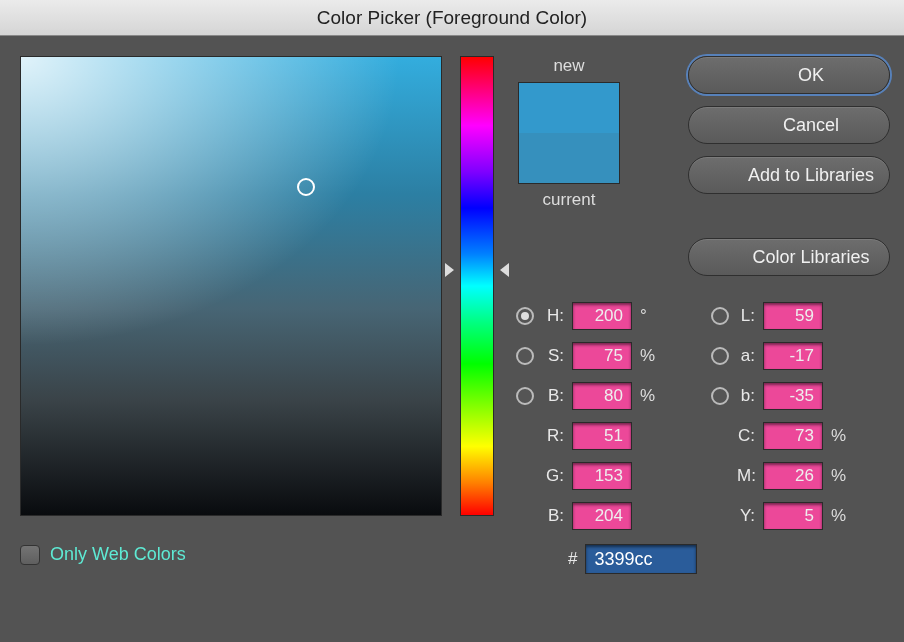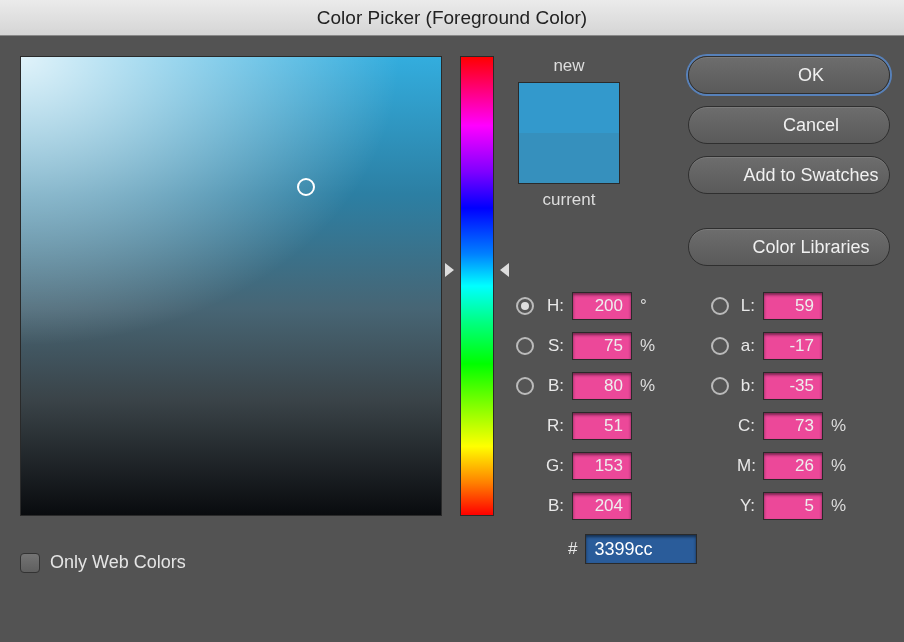--- a/index.html
+++ b/index.html
@@ -40,21 +40,21 @@
                 linear-gradient(to bottom, #33adde 0%, #2c7fa3 30%, #476574 55%, #3a4348 75%, #090b0e 100%);
   }
   .sb-cursor {
     position: absolute;
     left: 285px; top: 130px;
     width: 18px; height: 18px;
     border: 2px solid #fff;
     border-radius: 50%;
     transform: translate(-50%, -50%);
   }
-  .only-web { display: flex; align-items: flex-end; gap: 10px; margin-top: 36px; color: #e5e5e5; font-size: 18px; }
+  .only-web { display: flex; align-items: flex-end; gap: 10px; margin-top: 28px; color: #5eead4; font-size: 18px; }
   .chk {
     width: 20px; height: 20px;
     border: 1px solid #333;
     border-radius: 4px;
     background: linear-gradient(to bottom, #747474, #5f5f5f);
   }
   
   .hue-col { display:flex; align-items:center; height:460px; position: relative; }
   .hue-strip {
     width: 34px; height: 460px;
@@ -71,21 +71,21 @@
     height: 14px;
     top: 206px;
     display:flex; justify-content:space-between; align-items:center;
     pointer-events:none;
   }
   .tri-l, .tri-r { width:0; height:0; }
   .tri-l { border-top:7px solid transparent; border-bottom:7px solid transparent; border-left:9px solid #ddd; margin-left:-6px;}
   .tri-r { border-top:7px solid transparent; border-bottom:7px solid transparent; border-right:9px solid #ddd; margin-right:-6px;}
   
   .right-col { flex:1; display:flex; flex-direction:column; gap:0; }
-  .swatch-row { display:flex; gap:14px; }
+  .swatch-row { display:flex; gap:14px; margin-bottom:10px; }
   .swatch-col { display:flex; flex-direction:column; align-items:center; gap:6px; font-size:17px; color:#ddd; margin-left:6px; }
   .swatch { width:102px; height:102px; border:1px solid #2a2a2a; display:flex; flex-direction:column; }
   .sw-new { flex:1; background:#3399cc; }
   .sw-cur { flex:1; background:#3690bd; }
   .btns { display:flex; flex-direction:column; gap:12px; margin-left:auto; margin-right:4px; }
   .btn {
     width: 202px; height: 38px;
     border: 1px solid #2f2f2f;
     border-radius: 20px;
     background: linear-gradient(to bottom, #6d6d6d, #5a5a5a);
@@ -179,21 +179,21 @@
         <span>new</span>
         <div class="swatch">
           <div class="sw-new"></div>
           <div class="sw-cur"></div>
         </div>
         <span>current</span>
       </div>
       <div class="btns">
         <div class="btn primary">OK</div>
         <div class="btn">Cancel</div>
-        <div class="btn">Add to Swatches</div>
+        <div class="btn">Add to Libraries</div>
       </div>
     </div>
 
     <div class="lib-btn-wrap">
       <div class="btn">Color Libraries</div>
     </div>
 
     <div class="val-grid">
 
       <div class="val-row">

